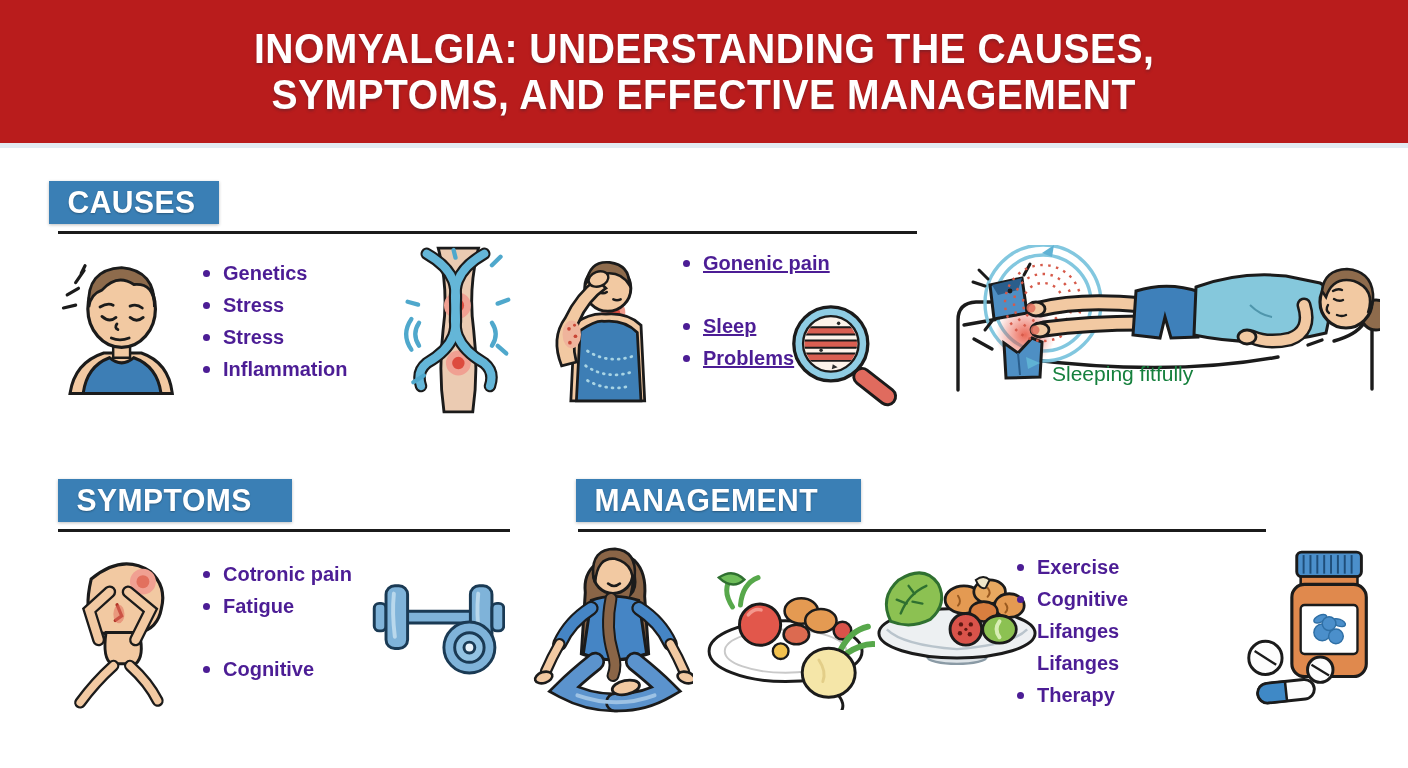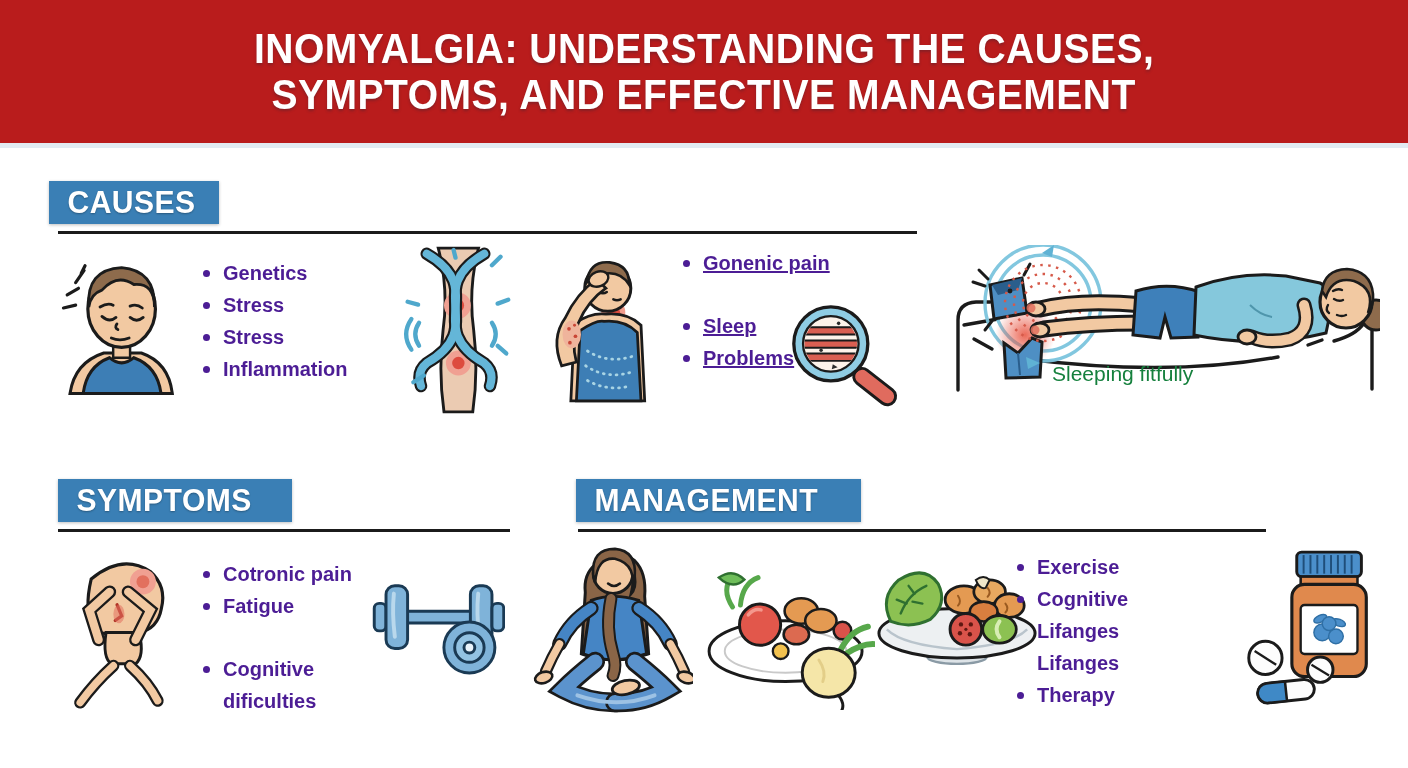--- a/index.html
+++ b/index.html
@@ -270,21 +270,20 @@
   </g>
   <path d="M64,58 l5,12 -7,5" stroke="#B03226" stroke-width="3.5" fill="none" stroke-linecap="round"></path>
   <ellipse cx="66" cy="68" rx="6" ry="10" fill="#E2705E" opacity=".55"></ellipse>
 </svg>
 </div>
 
 <ul class="blist" style="left:196px;top:558px;">
   <li>Cotronic pain</li>
   <li>Fatigue</li>
   <li class="gap">Cognitive</li>
-  <li class="no-b">dificulties</li>
 </ul>
 
 <div class="svgbox" style="left:372px;top:572px;width:133px;height:103px;">
 <svg viewBox="0 0 135 105">
   <rect x="30" y="40" width="76" height="12" rx="6" fill="#7FB3D9" stroke="#1A3A54" stroke-width="3"></rect>
   <rect x="2" y="32" width="12" height="28" rx="5" fill="#7FB3D9" stroke="#1A3A54" stroke-width="3"></rect>
   <rect x="14" y="14" width="22" height="64" rx="9" fill="#7FB3D9" stroke="#1A3A54" stroke-width="3"></rect>
   <rect x="100" y="14" width="22" height="64" rx="9" fill="#7FB3D9" stroke="#1A3A54" stroke-width="3"></rect>
   <rect x="122" y="32" width="12" height="28" rx="5" fill="#7FB3D9" stroke="#1A3A54" stroke-width="3"></rect>
   <path d="M22,22 q-2,20 1,44" stroke="#B9D8EC" stroke-width="4" fill="none" stroke-linecap="round"></path>

